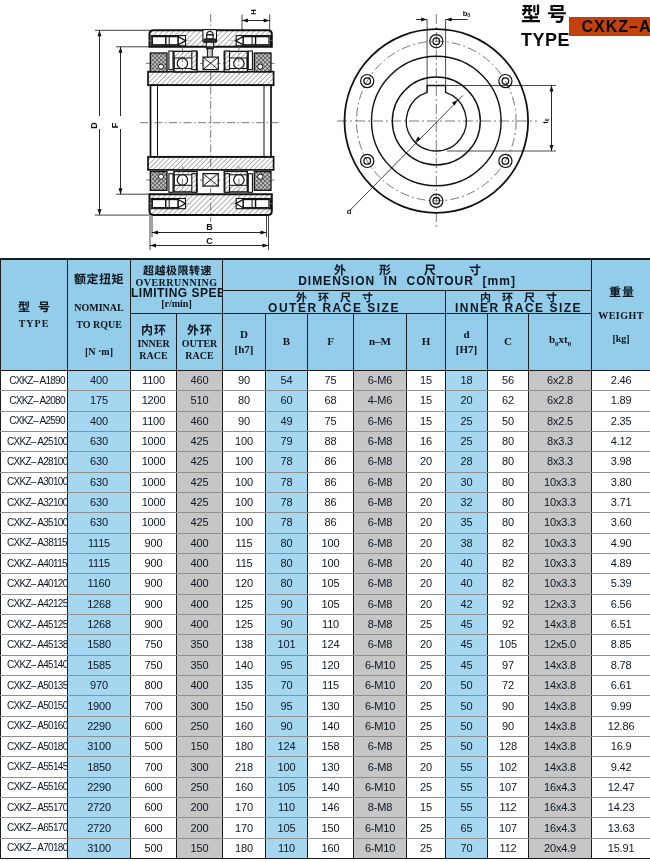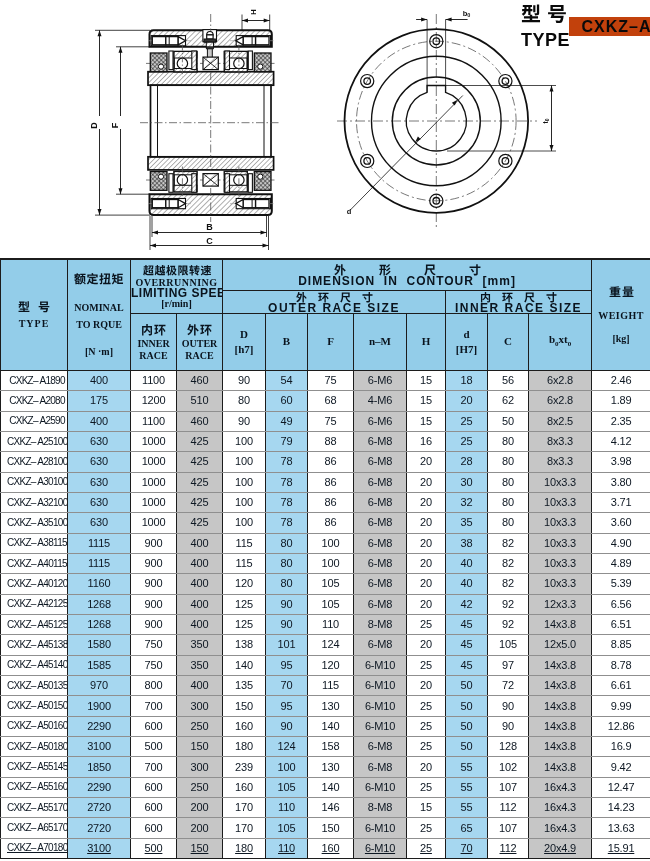--- a/index.html
+++ b/index.html
@@ -14,21 +14,21 @@
 table{position:absolute;left:0;top:258px;width:650px;border-collapse:collapse;table-layout:fixed;
   border-top:2px solid #1c1c1c;
   font-family:"Liberation Sans",sans-serif;color:#0d1722;}
 td,th{border-left:1px solid #1c1c1c;border-right:1px solid #1c1c1c;overflow:hidden;
   text-align:center;vertical-align:middle;padding:0;}
 thead th{background:#93cde9;border-top:1px solid #1c1c1c;border-bottom:1px solid #1c1c1c;
   color:#0a141e;font-weight:bold;}
 tbody tr{height:20.35px;}
 tbody td{border-top:1px solid #8f8f8f;border-bottom:1px solid #8f8f8f;font-size:11px;
   font-weight:normal;line-height:1;letter-spacing:-0.2px;}
-tbody tr:last-child td{border-bottom:1px solid #1c1c1c;text-decoration:underline;}
+tbody tr:last-child td{border-bottom:1px solid #1c1c1c;}
 td.t{text-align:center;padding-left:6px;font-size:10px;letter-spacing:-0.7px;background:#ffffff;white-space:nowrap;}
 td.w{background:#ffffff;}
 td.b{background:#a6d7f0;}
 td.g{background:#c6c6c6;}
 .h1{font-size:12px;line-height:13px;}
 .h2{font-size:10px;line-height:11px;font-family:Liberation Serif, serif;}
 .h3{font-size:12px;line-height:10px;}
 </style>
 </head>
 <body>
@@ -643,21 +643,21 @@
           <td class="b">50</td>
           <td class="w">128</td>
           <td class="g">14x3.8</td>
           <td class="w">16.9</td>
         </tr>
 <tr>
           <td class="t">CXKZ– A55145</td>
           <td class="b">1850</td>
           <td class="w">700</td>
           <td class="g">300</td>
-          <td class="w">239</td>
+          <td class="w">218</td>
           <td class="b">100</td>
           <td class="w">130</td>
           <td class="g">6-M8</td>
           <td class="w">20</td>
           <td class="b">55</td>
           <td class="w">102</td>
           <td class="g">14x3.8</td>
           <td class="w">9.42</td>
         </tr>
 <tr>

